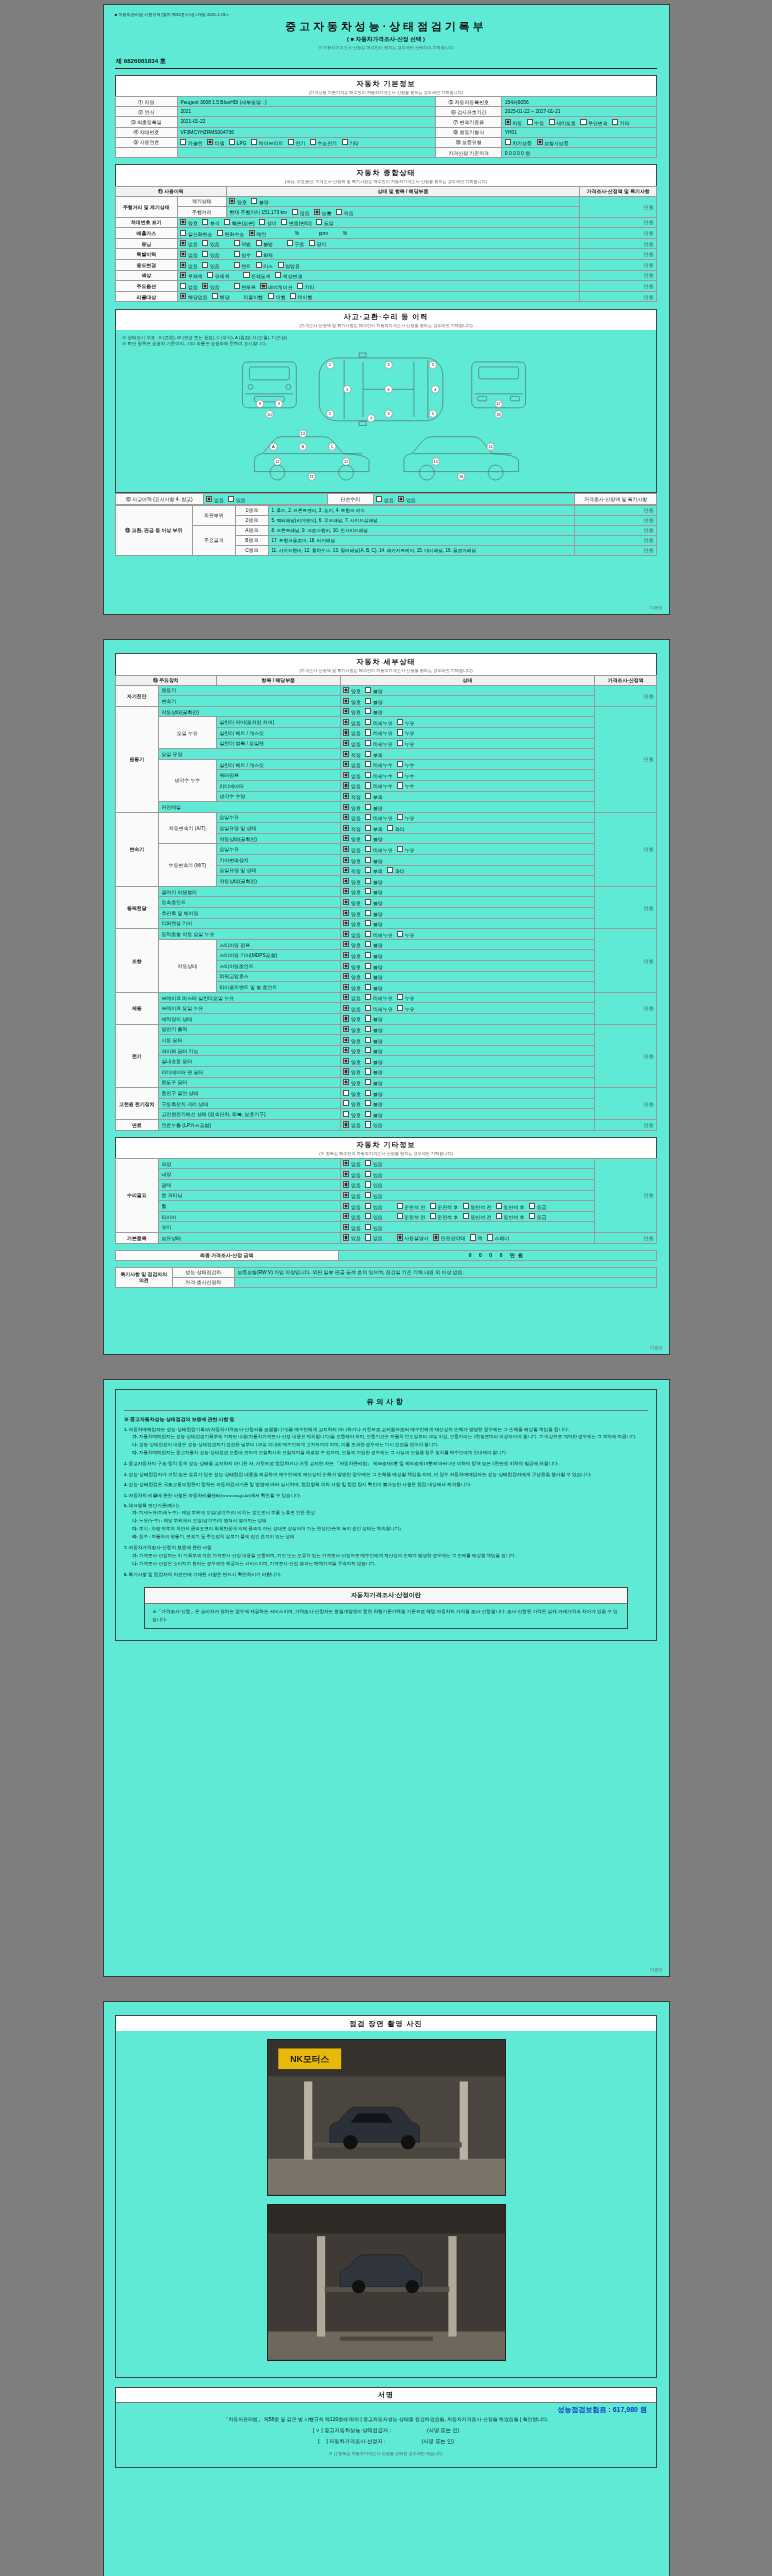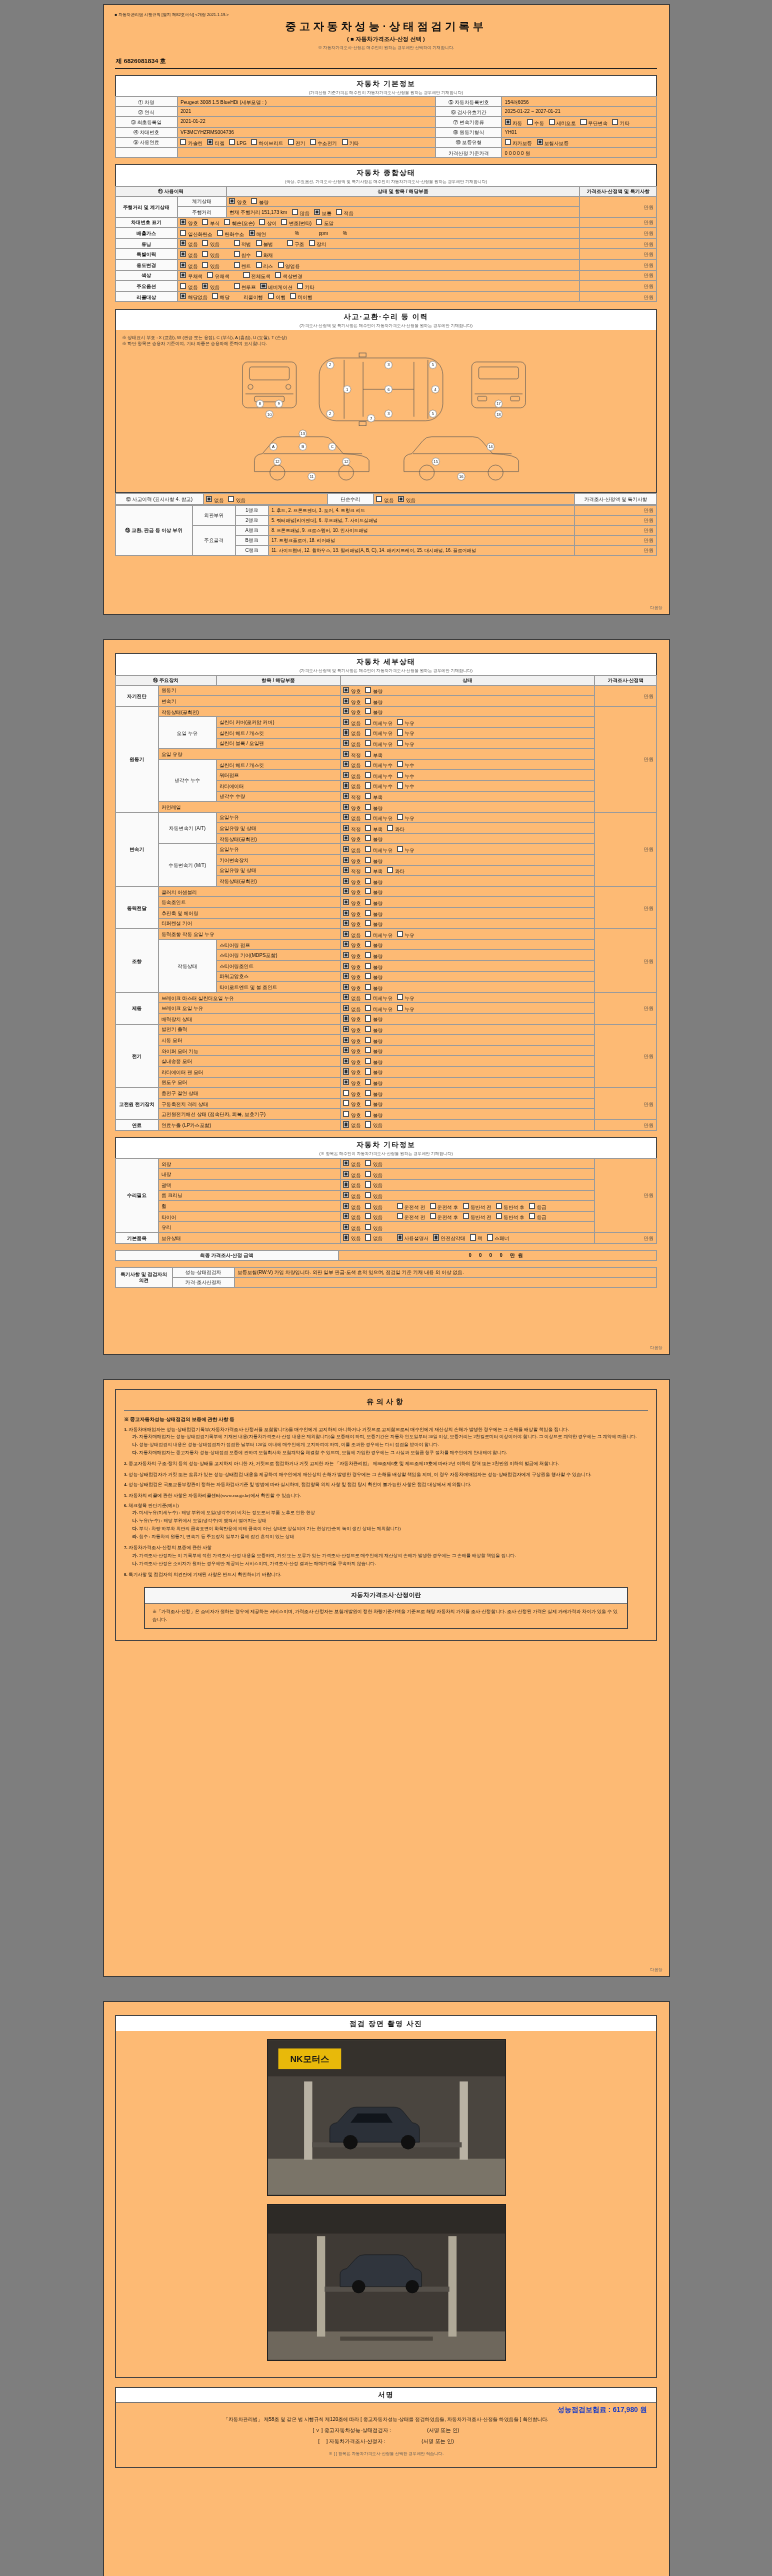--- a/index.html
+++ b/index.html
@@ -1,17 +1,17 @@
 <!DOCTYPE html>
 <html style="font-size:8.2px"><head>
 <meta charset="utf-8">
 <style>
   html,body{margin:0;padding:0;}
   body{background:#7e7e7e;font-family:"Liberation Sans",sans-serif;color:#111;padding:4.1px 0 10.3px;}
-  .page{width:567px;margin:0 auto 24px;background:#fdba74;border:0.5px solid #3c3c3c;box-sizing:border-box;
+  .page{width:567px;margin:0 auto 24px;background:#5eead4;border:0.5px solid #3c3c3c;box-sizing:border-box;
         padding:7.2px 11.3px 15.5px;position:relative;overflow:hidden;}
   .p1{min-height:611px;} .p2{min-height:716px;} .p3{min-height:598px;} .p4{min-height:577px;}
   .form-ref{font-size:4.1px;color:#222;margin-bottom:3.1px;}
   .main-title{text-align:center;font-size:10.8px;font-weight:bold;letter-spacing:3.1px;margin-top:1px;}
   .sub-title{text-align:center;font-size:5.7px;font-weight:bold;margin-top:2.1px;}
   .sub-note{text-align:center;font-size:4.1px;color:#555;margin:1px 0 4.1px;}
   .doc-no{font-size:6.2px;font-weight:bold;padding:2.1px 1px;border-bottom:1px solid #222;margin-bottom:5.2px;}
   .sec-head{border:0.6px solid #444;border-bottom:none;text-align:center;padding:2.6px 2.1px 1.5px;margin-top:6.2px;background:#fff;}
   .sec-title{font-size:7px;font-weight:bold;letter-spacing:1px;}
   .sec-note{font-size:4.1px;color:#555;margin-top:1px;}

